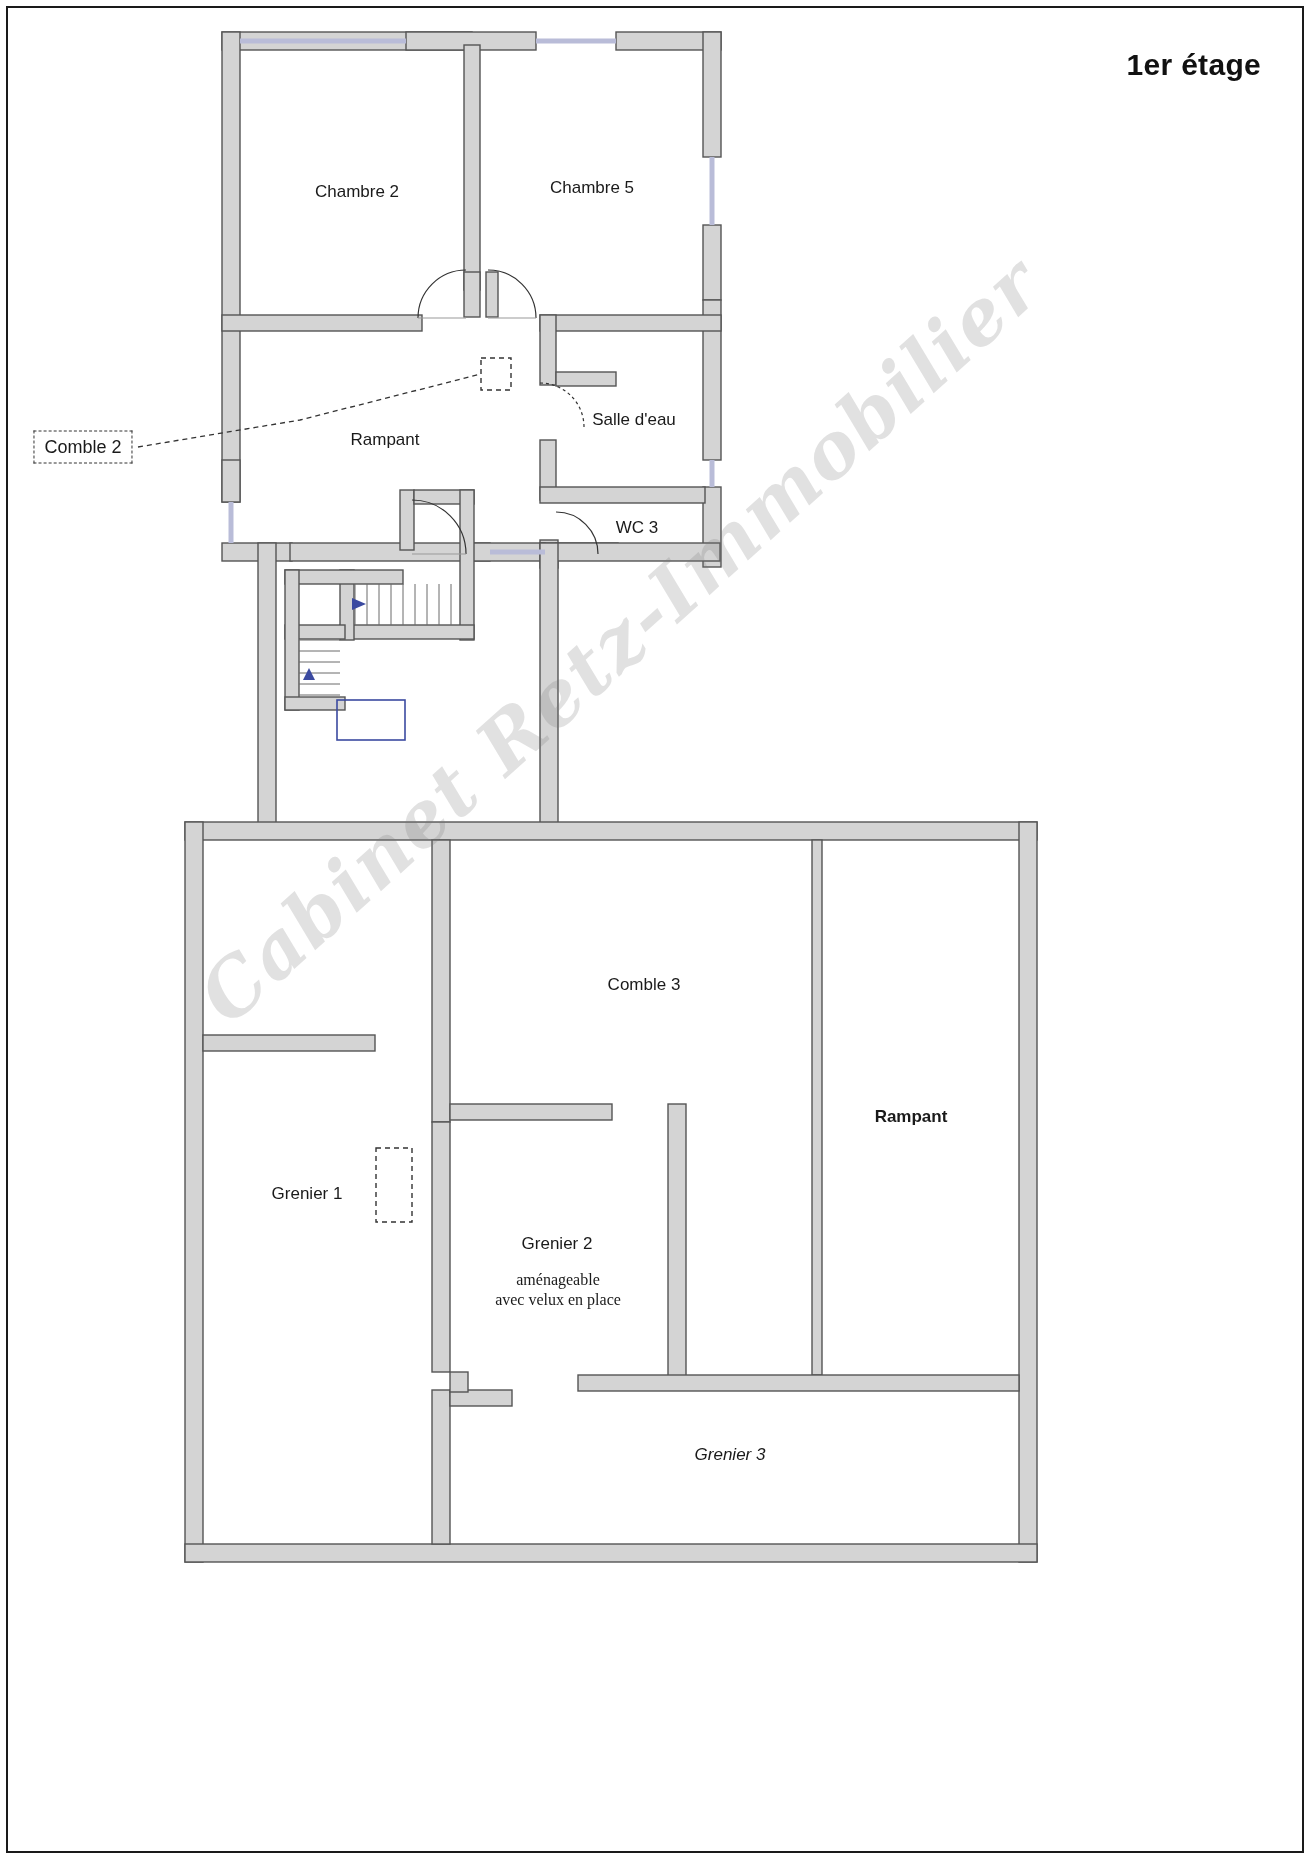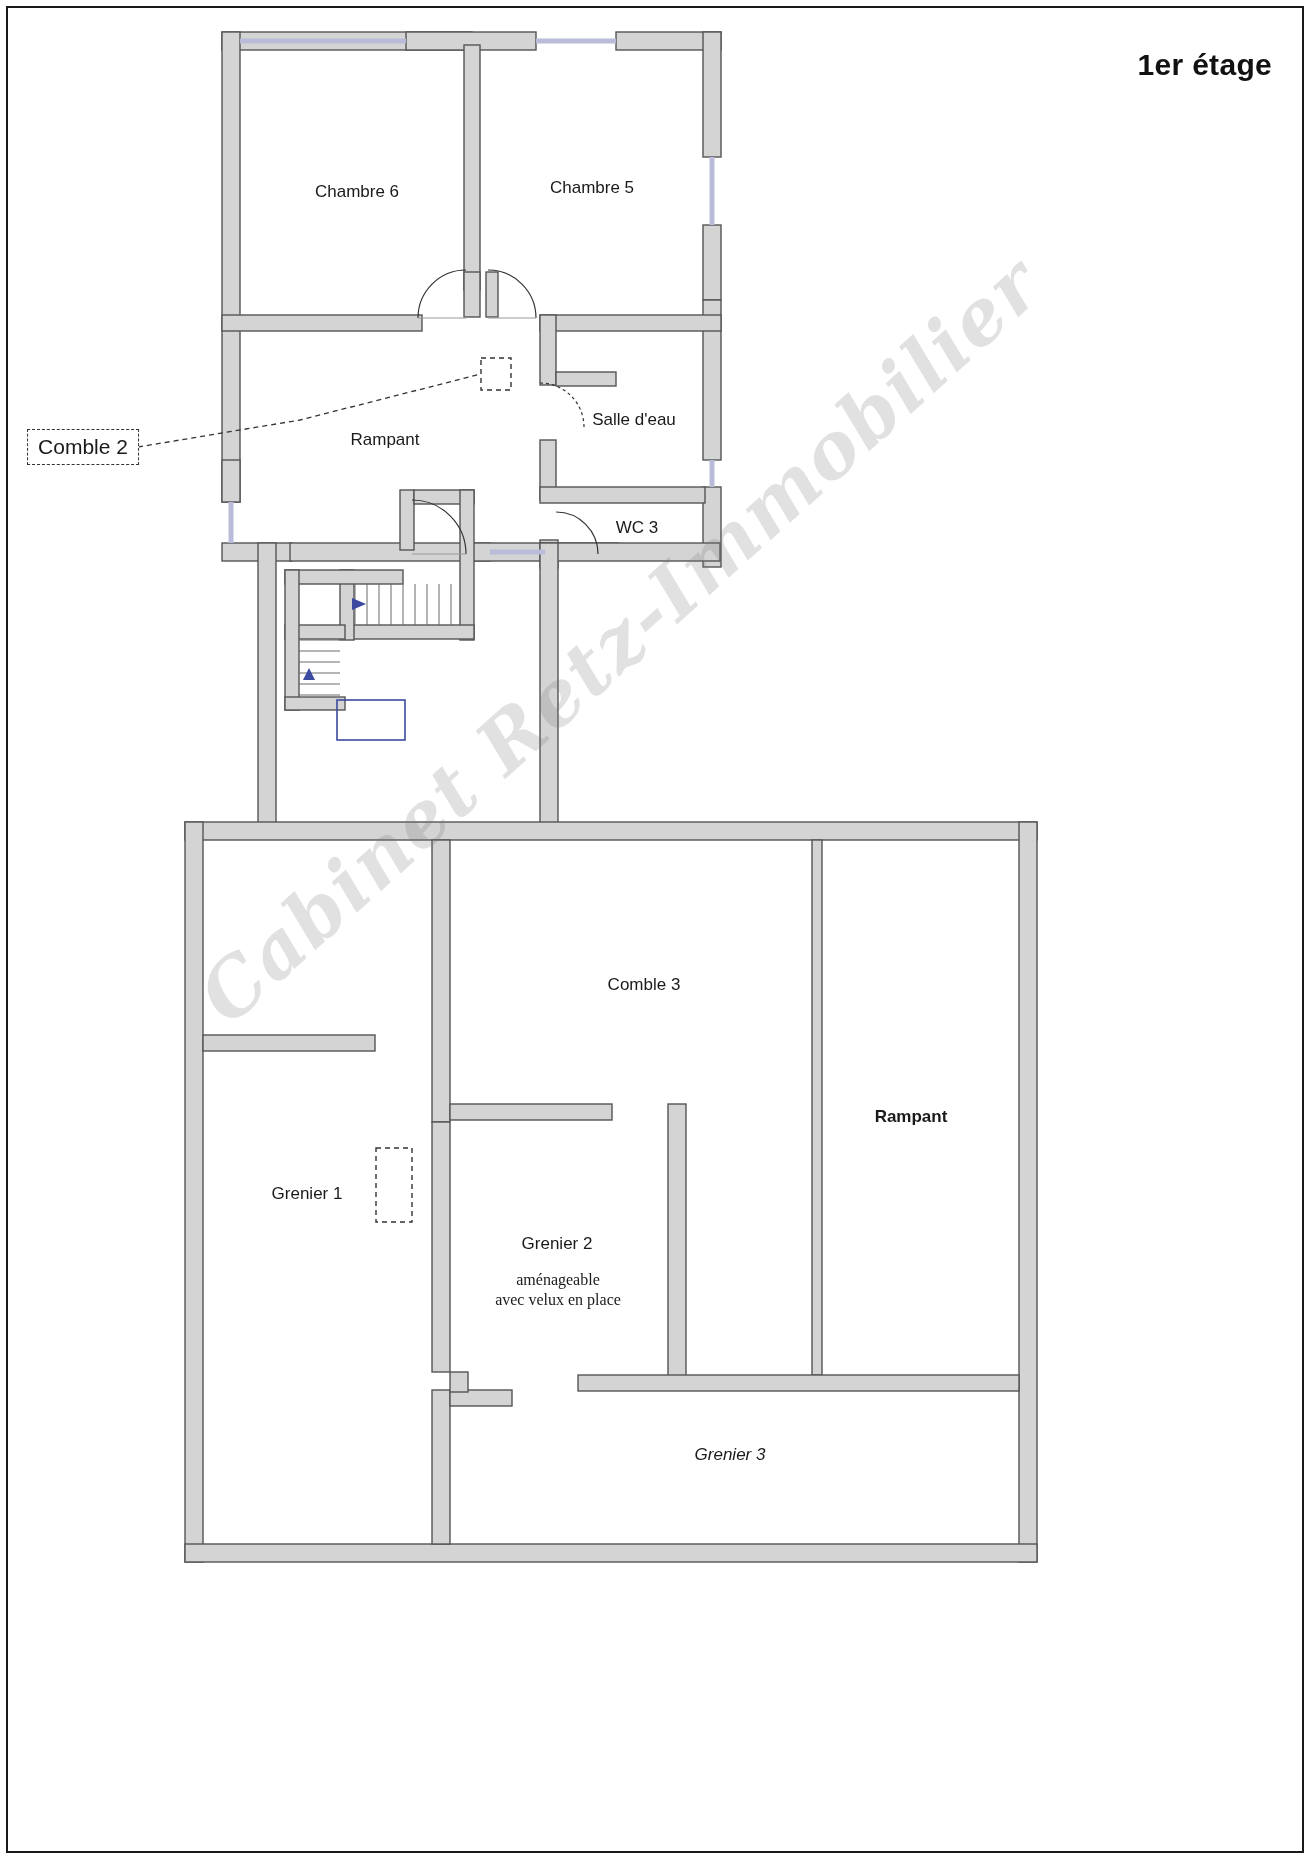--- a/index.html
+++ b/index.html
@@ -28,21 +28,21 @@
   }
   #plan {
     position: absolute;
     left: 0;
     top: 0;
     width: 1312px;
     height: 1861px;
   }
   .title {
     position: absolute;
-    right: 40px;
+    right: 51px;
     top: 48px;
     font-size: 30px;
     font-weight: bold;
     color: #111111;
     letter-spacing: 0.3px;
     margin-left: 48px;
   }
   .lbl {
     position: absolute;
     font-size: 17px;
@@ -54,21 +54,21 @@
   }
   .lbl.small {
     font-size: 16px;
     font-family: Liberation Serif, serif;
   }
   .dashbox {
     position: absolute;
     transform: translate(-50%, -50%);
     border: 1.4px dashed #333333;
     padding: 5px 10px;
-    font-size: 21px;
+    font-size: 18px;
     color: #1a1a1a;
     background: #ffffff;
     white-space: nowrap;
   }
   .watermark {
     position: absolute;
     left: 620px;
     top: 640px;
     transform: translate(-50%, -50%) rotate(-42deg);
     font-family: "DejaVu Serif", serif;
@@ -216,21 +216,21 @@
 
     <g stroke="#333333" stroke-width="1.3" stroke-dasharray="5,4" fill="none">
       <path d="M 138 447 L 300 420 L 481 374"></path>
     </g>
   </svg>
 
   <div class="watermark">Cabinet Retz-Immobilier</div>
 
   <div class="title">1er étage</div>
 
-  <div class="lbl" style="left:357px; top:192px;">Chambre 6</div>
+  <div class="lbl" style="left:357px; top:192px;">Chambre 2</div>
   <div class="lbl" style="left:592px; top:188px;">Chambre 5</div>
   <div class="lbl" style="left:634px; top:420px;">Salle d'eau</div>
   <div class="lbl" style="left:385px; top:440px;">Rampant</div>
   <div class="lbl" style="left:637px; top:528px;">WC 3</div>
   <div class="lbl" style="left:644px; top:985px;">Comble 3</div>
   <div class="lbl" style="left:911px; top:1117px;font-weight:bold;">Rampant</div>
   <div class="lbl" style="left:307px; top:1194px;">Grenier 1</div>
   <div class="lbl" style="left:557px; top:1244px;">Grenier 2</div>
   <div class="lbl" style="left:730px; top:1455px;font-style:italic;">Grenier 3</div>
 

